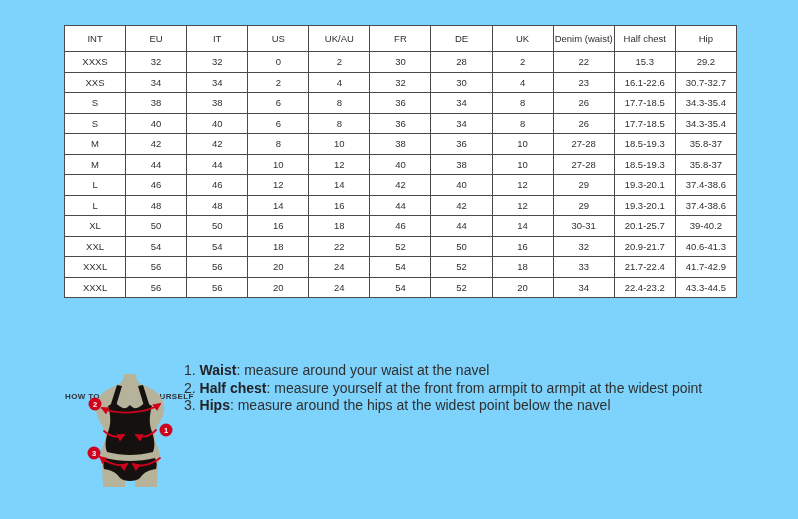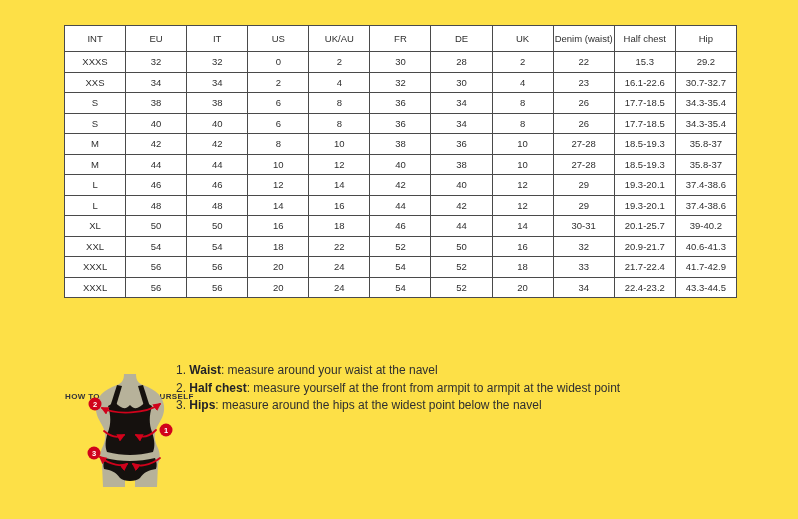--- a/index.html
+++ b/index.html
@@ -9,21 +9,21 @@
     --table-border:#4a4a4a;
     --text:#2f2f2f;
   }
   *{box-sizing:border-box;margin:0;padding:0;}
   html,body{background:#ffffff;}
   body{font-family:"Liberation Sans", sans-serif;}
   .canvas{
     position:relative;
     width:798px;
     height:519px;
-    background:#fde047;
+    background:#7dd3fc;
     overflow:hidden;
   }
   
   .size-table{
     position:absolute;
     left:64px;
     top:25px;
     width:673px;
     border-collapse:collapse;
     table-layout:fixed;
@@ -49,23 +49,23 @@
     left:65px;
     top:347px;
     font-size:8px;
     font-weight:700;
     letter-spacing:.35px;
     color:#32323a;
     margin-top:45px;
   }
   .steps{
     position:absolute;
-    left:176px;
+    left:184px;
     top:366px;
-    font-size:12px;
+    font-size:14px;
     color:var(--text);
   }
   .step{margin-bottom:8px;line-height:9.5px;}
   .step b{font-weight:700;color:#232327;}
   .figure{
     position:absolute;
     left:83px;
     top:373px;
     width:94px;
     height:122px;

